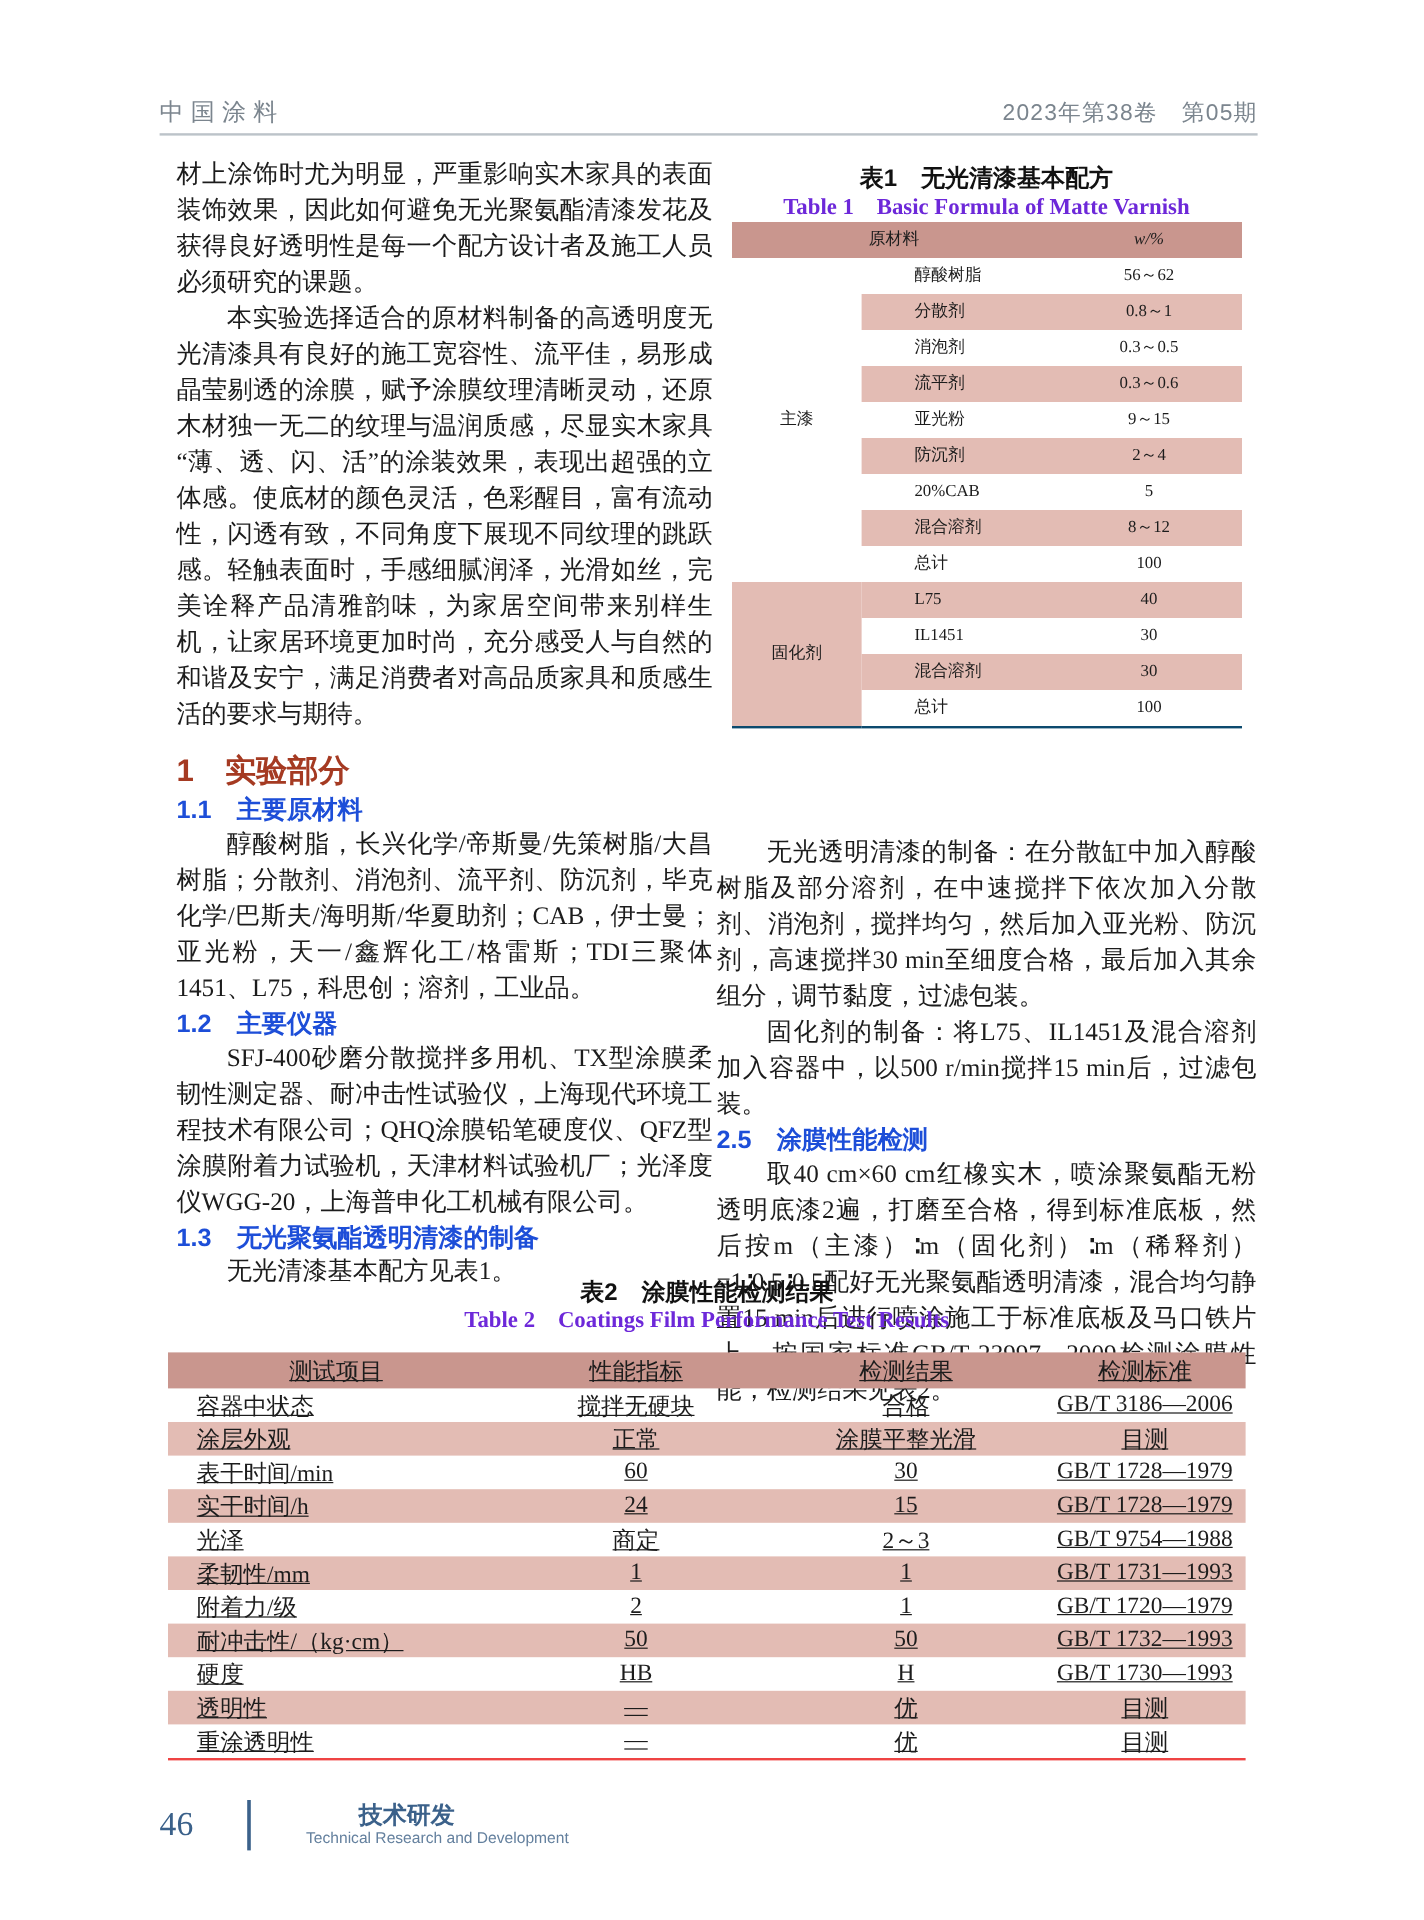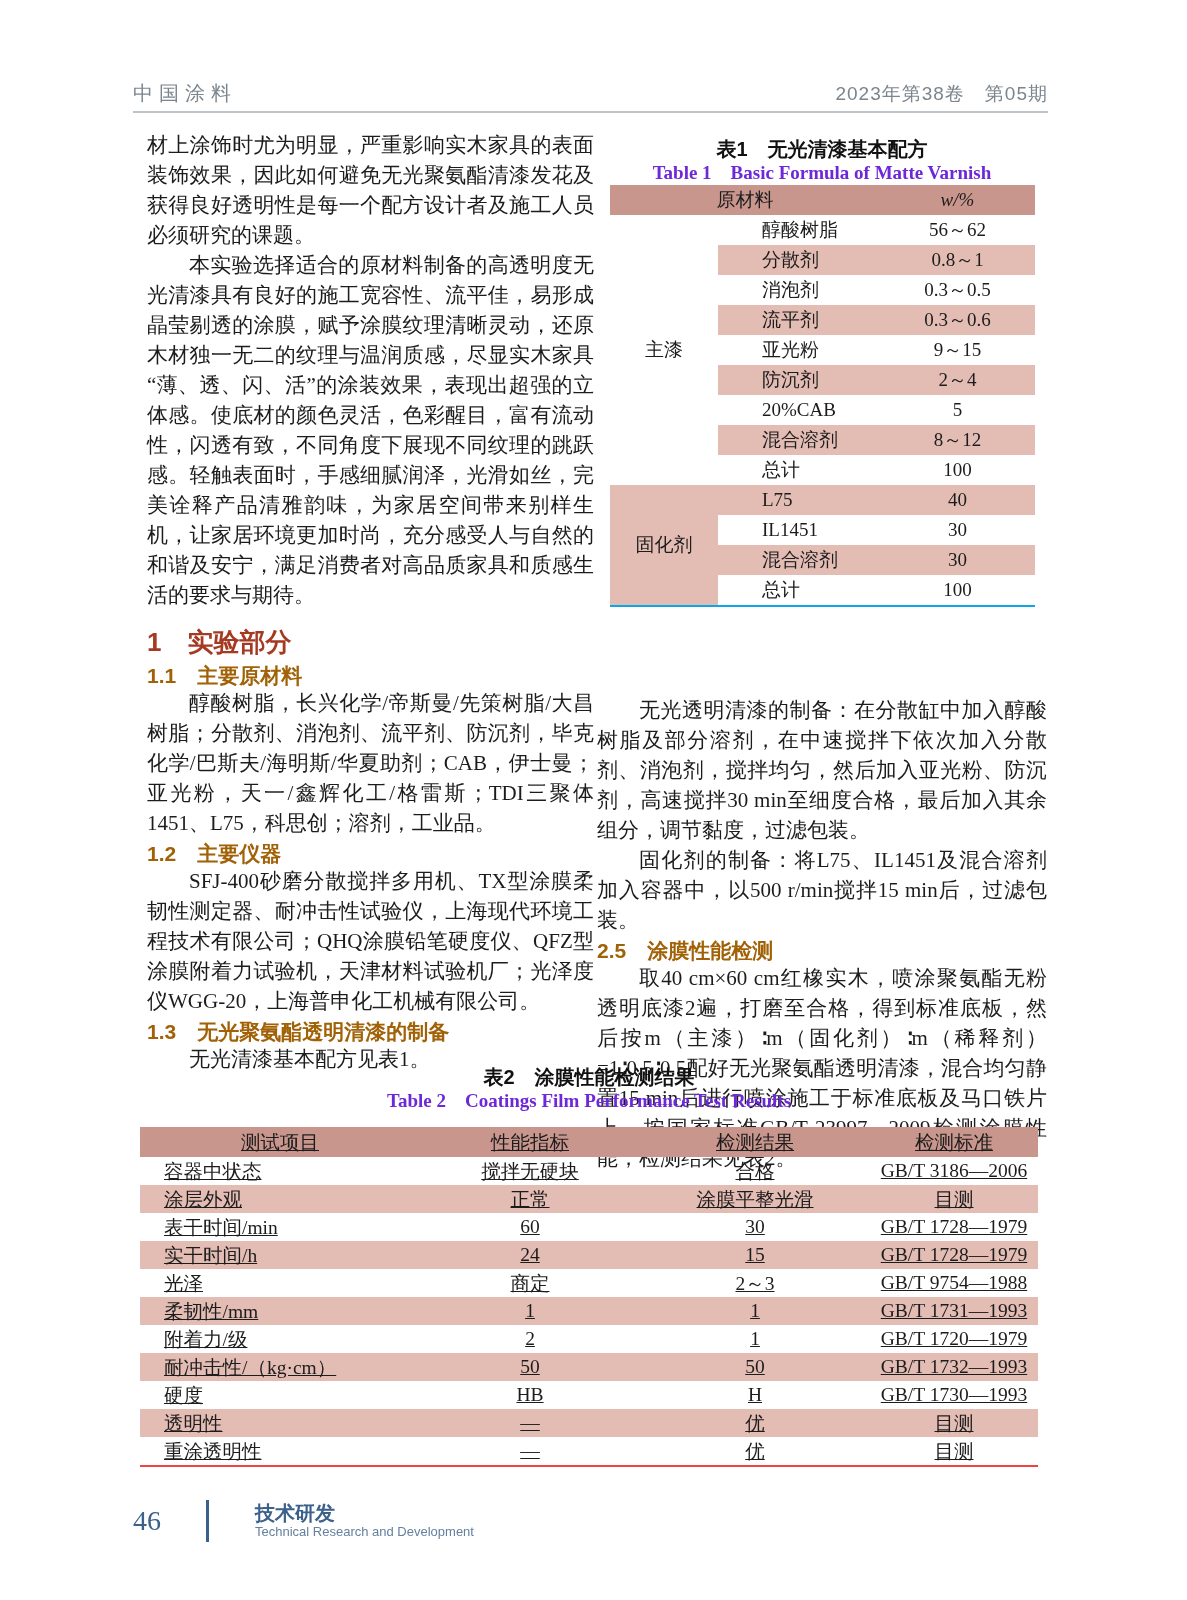--- a/index.html
+++ b/index.html
@@ -13,31 +13,31 @@
   .issue{font-family:"Liberation Sans","DejaVu Sans",sans-serif;font-size:19px;color:#7b858e;letter-spacing:1px;}
   .headrule{position:absolute;left:133px;top:111px;width:915px;height:2px;background:#bcc3c9;}
   
   .col{position:absolute;font-size:21px;line-height:30px;text-align:justify;}
   .col-left{left:147px;top:130px;width:447px;}
   .col-right{left:597px;top:138px;width:450px;}
   p{margin:0;}
   .ind{text-indent:2em;}
   .h1c{font-family:"Liberation Sans","DejaVu Sans",sans-serif;font-weight:bold;color:#a53a22;
        font-size:26px;line-height:32px;margin:16px 0 6px;text-align:left;}
-  .h2c{font-family:"Liberation Sans","DejaVu Sans",sans-serif;font-weight:bold;color:#a16207;
+  .h2c{font-family:"Liberation Sans","DejaVu Sans",sans-serif;font-weight:bold;color:#1d4ed8;
        font-size:21px;line-height:24px;margin:4px 0 0;text-align:left;}
   
   .cap-zh{font-family:"Liberation Sans","DejaVu Sans",sans-serif;font-weight:bold;font-size:20px;
           line-height:22px;text-align:center;margin:0 0 3px;color:#111;}
   .cap-en{font-family:"Liberation Serif","DejaVu Serif",serif;font-weight:bold;font-size:19px;
           line-height:20px;text-align:center;margin:0;color:#6d28d9;}
   
   .t1wrap{margin-top:2px;}
   .t1{border-collapse:collapse;table-layout:fixed;width:425px;margin-left:13px;
-      font-size:19px;border-bottom:2px solid #0ea5e9;}
+      font-size:14px;border-bottom:2px solid #0c4a6e;}
   .t1 td{height:27.7px;padding:0;vertical-align:middle;}
   .t1 .hrow td{background:#c9968e;height:28px;}
   .t1 .hmat{text-align:center;}
   .t1 .hval{text-align:center;font-style:italic;}
   .t1 .gcell{text-align:center;background:#ffffff;}
   .t1 .mcell{text-align:left;padding-left:44px;}
   .t1 .vcell{text-align:center;}
   .t1 .pink{background:#e3bcb4;}
   .gap-after-t1{height:88px;}
   
@@ -47,21 +47,21 @@
       border-bottom:2px solid #ef4444;margin-top:16px;text-decoration:underline;}
   .t2 th{background:#c9968e;height:30px;font-weight:normal;text-align:center;padding:0;}
   .t2 td{height:28px;text-align:center;padding:0;vertical-align:middle;}
   .t2 td.first{text-align:left;padding-left:24px;}
   .t2 tr.pink td{background:#e3bcb4;}
   
   .footer{position:absolute;left:133px;top:1500px;display:flex;align-items:center;gap:36px;}
   .pageno{font-size:28px;color:#3b618a;font-family:"Liberation Serif","DejaVu Serif",serif;}
   .fbar{width:3px;height:42px;background:#3b618a;margin:0 10px 0 9px;}
   .fsec-zh{font-family:"Liberation Sans","DejaVu Sans",sans-serif;font-weight:bold;
-           font-size:20px;line-height:22px;color:#3b618a;}
+           font-size:20px;line-height:22px;color:#3b618a;margin-left:44px;}
   .fsec-en{font-family:Liberation Sans, sans-serif;font-size:13px;line-height:16px;color:#64809e;}
 </style>
 </head>
 <body>
 
 <div class="page">
 
   <div class="runhead">
     <span class="journal">中国涂料</span>
     <span class="issue">2023年第38卷　第05期</span>

